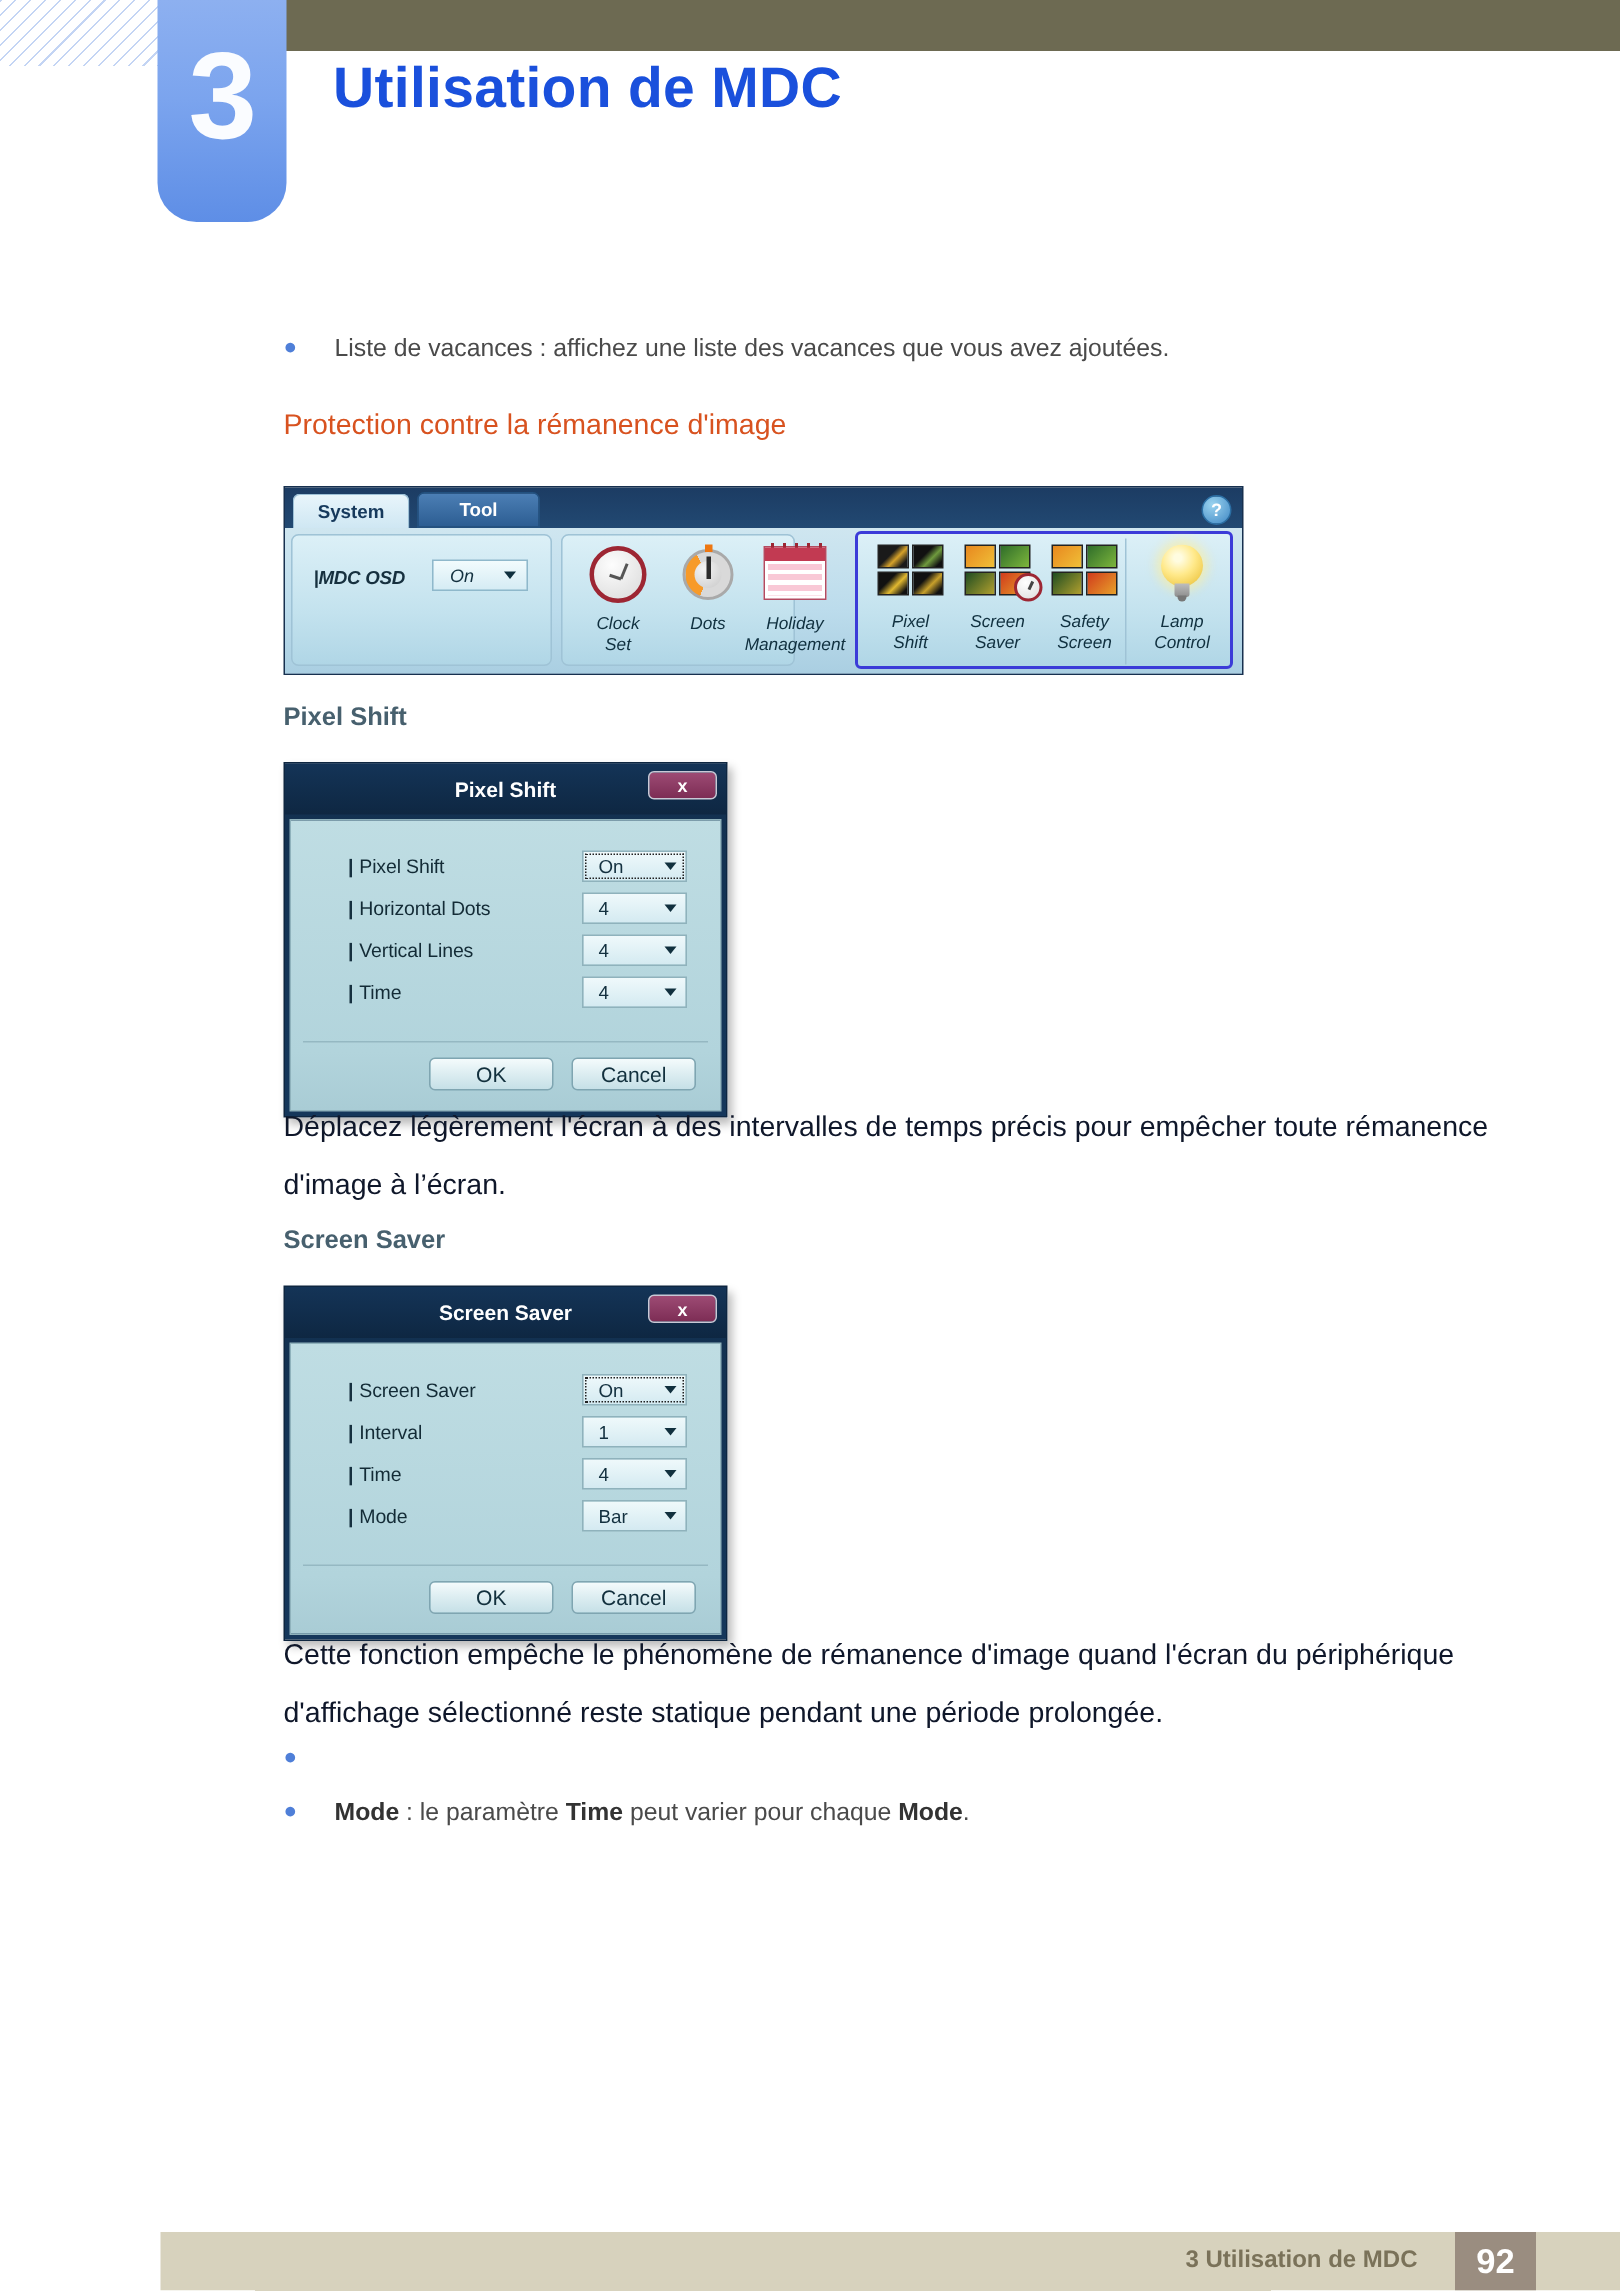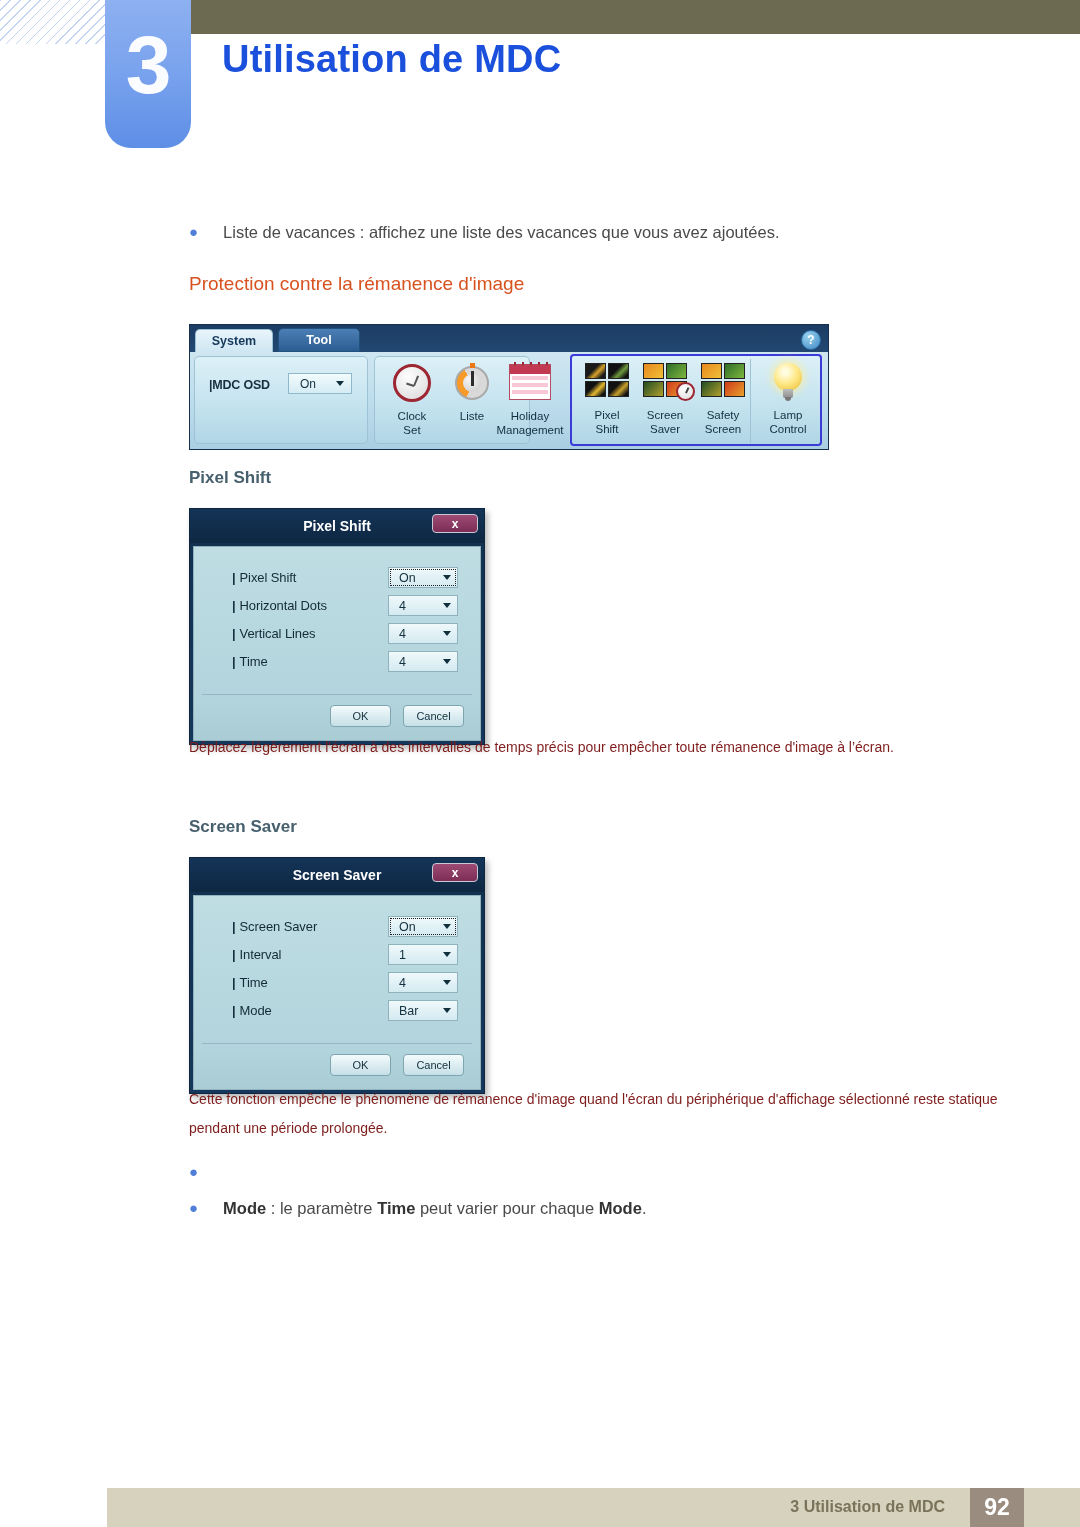--- a/index.html
+++ b/index.html
@@ -47,22 +47,22 @@
   .bullet-text{color:#4a4a4a;}
   .bullet-text b{color:#333;font-weight:bold;}
 
   .h-orange{
     position:absolute;left:189px;color:#d8521f;font-size:19px;font-weight:normal;
   }
   .h-slate{
     position:absolute;left:189px;color:#47606e;font-size:17px;font-weight:bold;
   }
   .para{
-    position:absolute;left:189px;width:830px;color:#7f1d1d;
-    font-size:14px;line-height:2.05;
+    position:absolute;left:189px;width:830px;color:#0f172a;
+    font-size:19px;line-height:2.05;
   }
 
   
   .mdc-shot{
     position:absolute;left:189px;top:324px;width:640px;height:126px;
     background:linear-gradient(180deg,#1c3c63 0%,#26537f 40%,#2f6091 100%);
     border:1px solid #17304f;box-sizing:border-box;overflow:hidden;
   }
   .mdc-tabbar{position:absolute;left:0;top:0;width:100%;height:27px;}
   .tab{
@@ -80,20 +80,21 @@
   }
   .help-btn{
     position:absolute;right:7px;top:5px;width:18px;height:18px;border-radius:50%;
     background:radial-gradient(circle at 35% 30%,#9ad3ef,#3f87c4);
     border:1px solid #2b6ea3;color:#fff;font-size:12px;font-weight:bold;
     display:flex;align-items:center;justify-content:center;
   }
   .mdc-body{
     position:absolute;left:0;top:27px;width:100%;height:99px;
     background:linear-gradient(180deg,#cfe6f0 0%,#bcdcec 55%,#a9cee1 100%);
+    font-style:italic;
   }
   .grp{
     position:absolute;top:4px;height:88px;box-sizing:border-box;
     border:1px solid #9fc3d6;border-radius:5px;
     background:linear-gradient(180deg,#dcf0f7 0%,#c3e2ee 60%,#b0d6e6 100%);
   }
   .grp.g1{left:4px;width:174px;}
   .grp.g2{left:184px;width:156px;}
   .grp-sel{
     position:absolute;left:380px;top:2px;width:252px;height:92px;
@@ -221,25 +222,25 @@
   .row-sel .car{
     position:absolute;right:6px;width:0;height:0;
     border-left:4.5px solid transparent;border-right:4.5px solid transparent;
     border-top:5.5px solid #11303e;
   }
   .dlg-sep{height:1px;background:#95b8c2;margin:6px 8px 0 8px;}
   .dlg-btns{
     display:flex;justify-content:flex-end;gap:12px;padding:10px 16px 13px 0;
   }
   .dlg-btn{
-    width:61px;height:22px;box-sizing:border-box;border-radius:4px;
+    width:83px;height:22px;box-sizing:border-box;border-radius:4px;
     background:linear-gradient(180deg,#f4fbfc 0%,#dcedf1 50%,#c6e0e7 100%);
     border:1px solid #7fa5b1;
     display:flex;align-items:center;justify-content:center;
-    font-size:11px;color:#12303d;
+    font-size:14px;color:#12303d;
   }
 
   
   .footer-band{
     position:absolute;left:107px;top:1488px;width:973px;height:39px;background:#d7d2bd;
   }
   .footer-text{
     position:absolute;right:135px;top:1498px;font-size:16px;color:#7a7259;font-weight:600;
   }
   .footer-page{
@@ -295,21 +296,21 @@
       <div class="tile" style="left:66px;">
         <div class="gfx">
           <div class="ic-timer">
               <div class="ring"></div>
               <div class="hub"></div>
               <div class="nd"></div>
               <div class="pip"></div>
             </div>
         </div>
         <div class="cap">
-          <div>Liste</div>
+          <div>Dots</div>
           <div></div>
         </div>
       </div>
       <div class="tile" style="left:120px;width:70px;">
         <div class="gfx">
           <div class="ic-cal">
               <div class="rings"></div>
               <div class="top"></div>
               <div class="rows"></div>
             </div>

